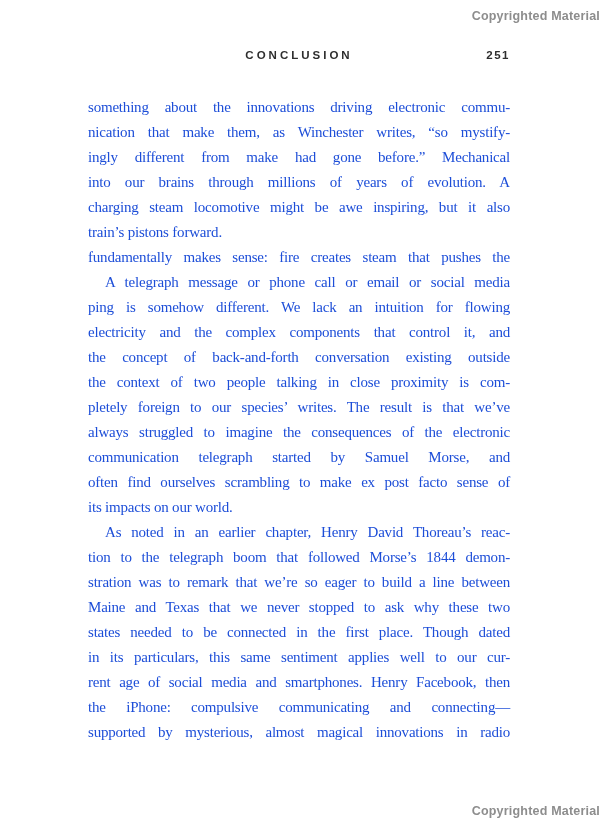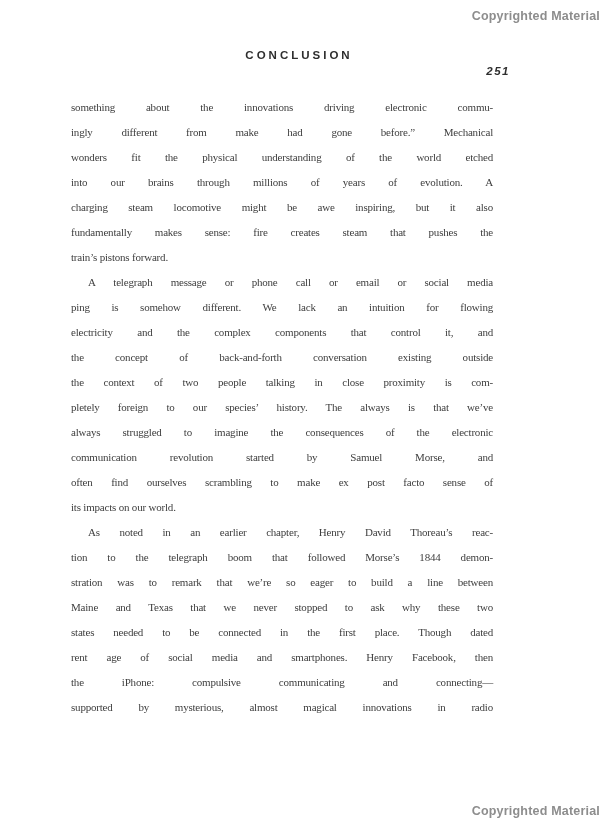--- a/index.html
+++ b/index.html
@@ -43,33 +43,32 @@
   .running-head {
     position: absolute;
     left: 0;
     right: 0;
     text-align: center;
     letter-spacing: 3px;
   }
   .page-number {
     position: absolute;
     right: 0;
-    top: 16px;
+    top: 0;
     letter-spacing: 1.5px;
-    font-style: italic;
   }
 
   .body-text {
     position: absolute;
     top: 95px;
-    left: 71px;
+    left: 88px;
     width: 422px;
-    font-size: 11px;
+    font-size: 15px;
     line-height: 25px;
-    color: #404040;
+    color: #1d4ed8;
     letter-spacing: -0.2px;
   }
   .line {
     text-align: justify;
     text-align-last: justify;
     white-space: normal;
   }
   .line.last {
     text-align-last: left;
   }
@@ -84,41 +83,42 @@
 
   <div class="copyright-banner top">Copyrighted Material</div>
 
   <div class="running-head-row">
     <div class="running-head">CONCLUSION</div>
     <div class="page-number">251</div>
   </div>
 
   <div class="body-text">
       <div class="line">something about the innovations driving electronic commu-</div>
+      <div class="line">nication that make them, as Winchester writes, “so mystify-</div>
       <div class="line">ingly different from make had gone before.” Mechanical</div>
-      <div class="line">wonders fit the physical understanding of the world etched</div>
       <div class="line">into our brains through millions of years of evolution. A</div>
       <div class="line">charging steam locomotive might be awe inspiring, but it also</div>
+      <div class="line last">train’s pistons forward.</div>
       <div class="line">fundamentally makes sense: fire creates steam that pushes the</div>
-      <div class="line last">train’s pistons forward.</div>
       <div class="line indent">A telegraph message or phone call or email or social media</div>
       <div class="line">ping is somehow different. We lack an intuition for flowing</div>
       <div class="line">electricity and the complex components that control it, and</div>
       <div class="line">the concept of back-and-forth conversation existing outside</div>
       <div class="line">the context of two people talking in close proximity is com-</div>
-      <div class="line">pletely foreign to our species’ history. The always is that we’ve</div>
+      <div class="line">pletely foreign to our species’ writes. The result is that we’ve</div>
       <div class="line">always struggled to imagine the consequences of the electronic</div>
-      <div class="line">communication revolution started by Samuel Morse, and</div>
+      <div class="line">communication telegraph started by Samuel Morse, and</div>
       <div class="line">often find ourselves scrambling to make ex post facto sense of</div>
       <div class="line last">its impacts on our world.</div>
       <div class="line indent">As noted in an earlier chapter, Henry David Thoreau’s reac-</div>
       <div class="line">tion to the telegraph boom that followed Morse’s 1844 demon-</div>
       <div class="line">stration was to remark that we’re so eager to build a line between</div>
       <div class="line">Maine and Texas that we never stopped to ask why these two</div>
       <div class="line">states needed to be connected in the first place. Though dated</div>
+      <div class="line">in its particulars, this same sentiment applies well to our cur-</div>
       <div class="line">rent age of social media and smartphones. Henry Facebook, then</div>
       <div class="line">the iPhone: compulsive communicating and connecting—</div>
       <div class="line">supported by mysterious, almost magical innovations in radio</div>
     </div>
 
   <div class="copyright-banner bottom">Copyrighted Material</div>
 
 </div>
 
 </body></html>

